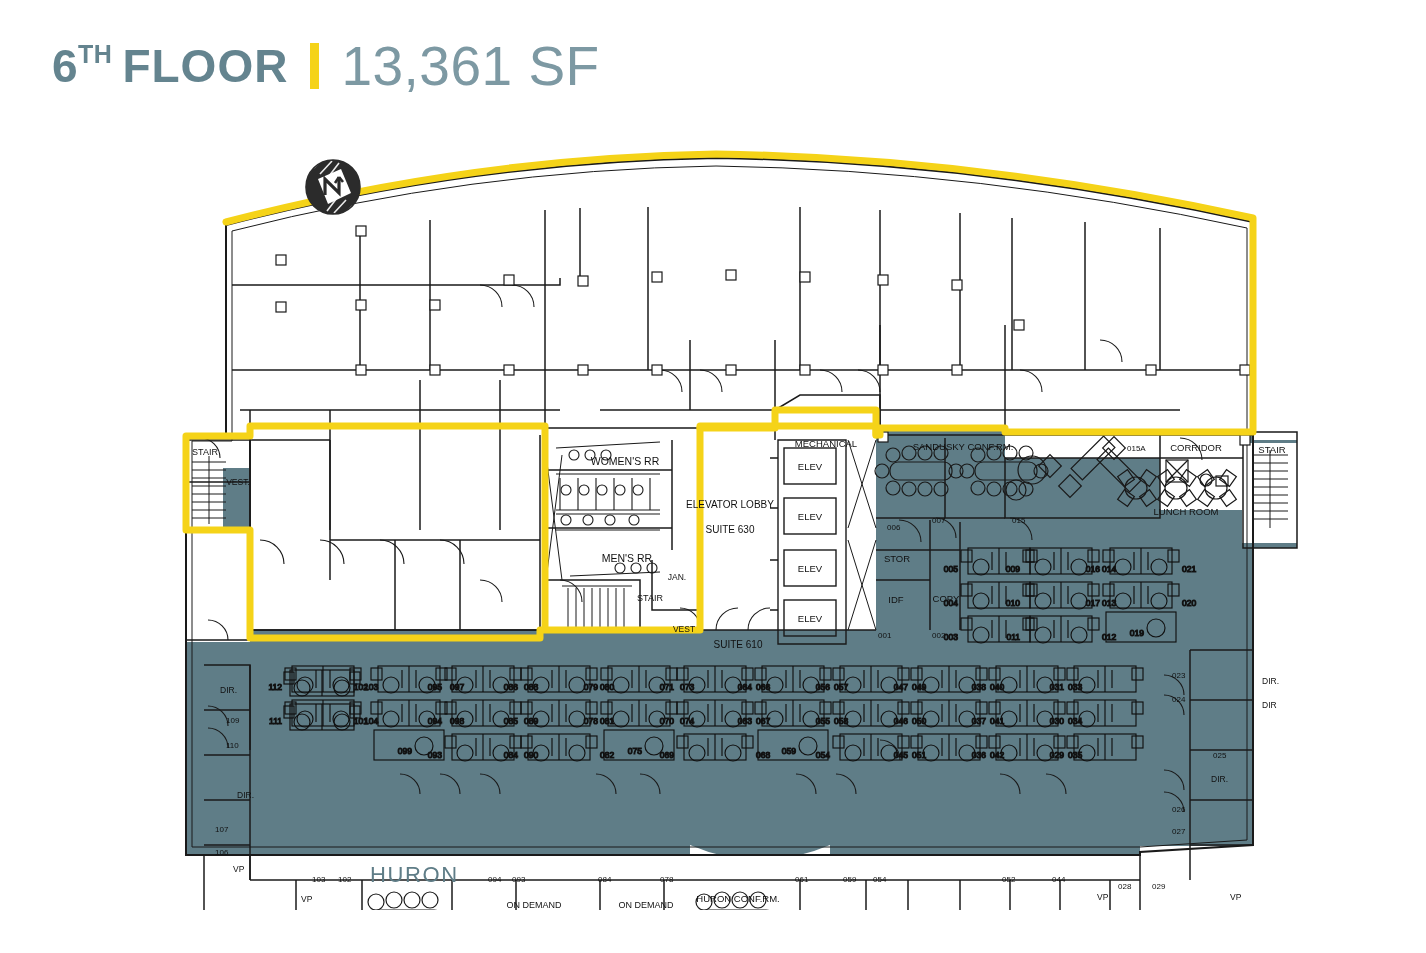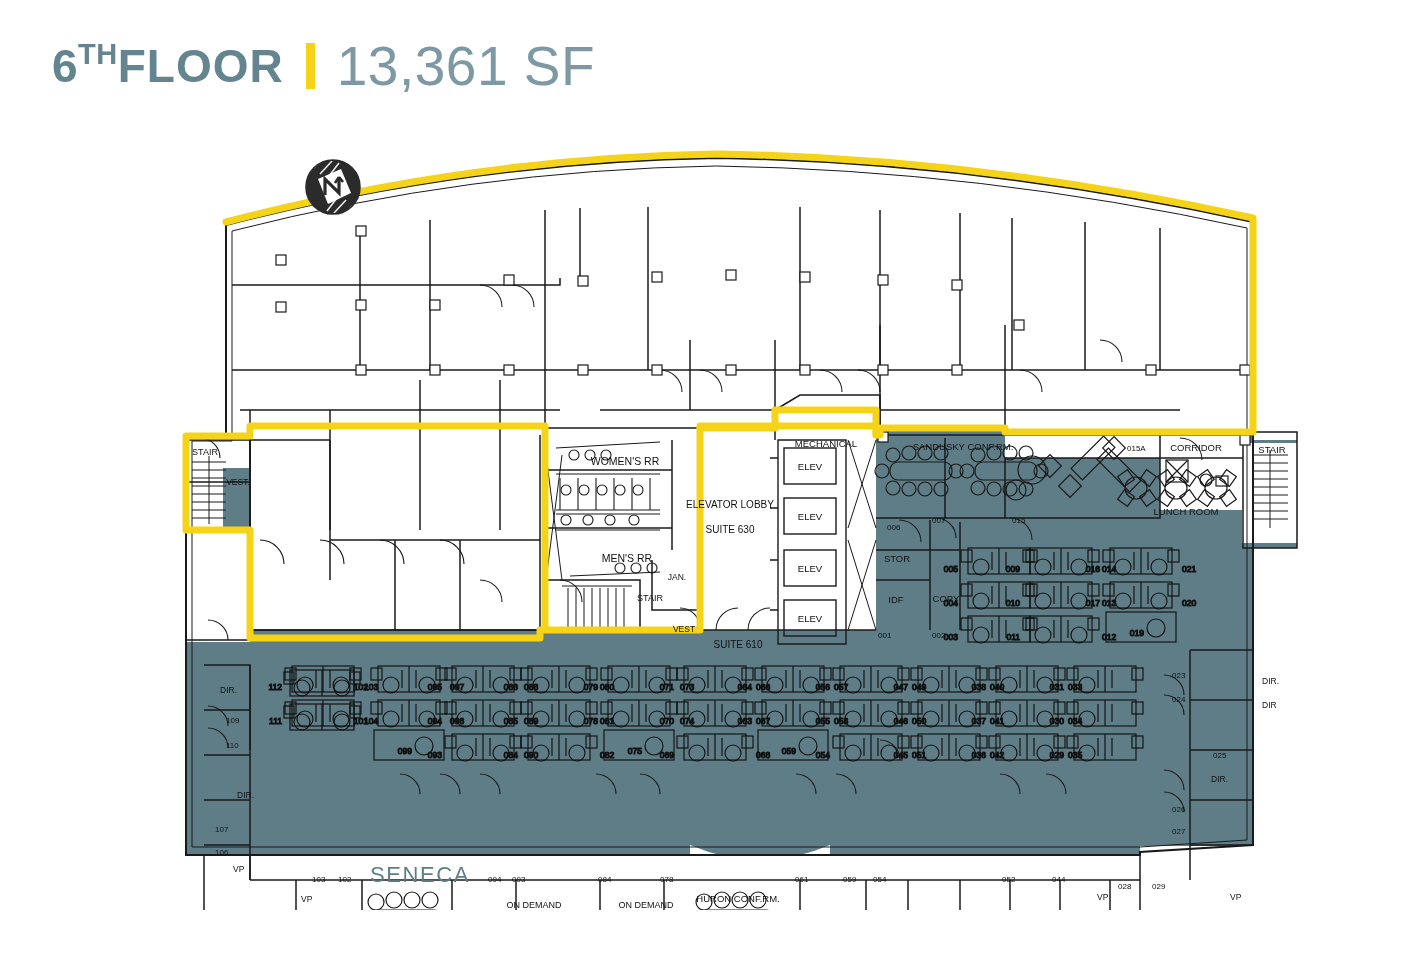--- a/index.html
+++ b/index.html
@@ -1,22 +1,22 @@
 <!DOCTYPE html>
 <html><head>
 <meta charset="utf-8">
 <style>
   html,body{margin:0;padding:0;background:#ffffff;}
   body{width:1426px;height:953px;font-family:"Liberation Sans",sans-serif;overflow:hidden;position:relative;}
 
   
   #title-bar{position:absolute;left:52px;top:38px;display:flex;align-items:center;height:56px;}
   #floor-num{font-size:46px;font-weight:bold;color:#64848f;letter-spacing:.5px;line-height:1;}
-  #floor-sup{font-size:29px;font-weight:bold;color:#64848f;vertical-align:super;position:relative;top:-12px;letter-spacing:.5px;}
-  #floor-word{font-size:46px;font-weight:bold;color:#64848f;letter-spacing:1px;line-height:1;}
+  #floor-sup{font-size:25px;font-weight:bold;color:#64848f;vertical-align:super;position:relative;top:-12px;letter-spacing:.5px;}
+  #floor-word{font-size:46px;font-weight:bold;color:#64848f;letter-spacing:1px;margin-left:10px;line-height:1;}
   #title-divider{width:9px;height:46px;background:#f5d318;margin:0 22px;}
   #floor-sf{font-size:55px;color:#7d99a3;letter-spacing:.5px;line-height:1;font-weight:normal;}
 
   
   #plan-stage{position:absolute;left:0;top:110px;width:1426px;height:800px;}
   #plan-svg{position:absolute;left:0;top:0;}
 
   
   #legend-leased{position:absolute;left:370px;top:862px;font-size:22px;letter-spacing:1.6px;color:#5f7d87;font-weight:normal;}
 
@@ -948,13 +948,13 @@
         </g>
         <text x="1100" y="496" font-size="8.5" text-anchor="end" fill="#111" font-family="&quot;Liberation Sans&quot;, sans-serif">017</text>
         <text x="1182" y="496" font-size="8.5" text-anchor="start" fill="#111" font-family="&quot;Liberation Sans&quot;, sans-serif">020</text>
         <rect x="1106" y="502" width="70" height="30"></rect>
         <circle cx="1156" cy="518" r="9"></circle>
         <text x="1144" y="526" font-size="8.5" text-anchor="end" fill="#111" font-family="&quot;Liberation Sans&quot;, sans-serif">019</text>
       </g>
 </svg>
 </div>
 
-<div id="legend-leased">SENECA</div>
+<div id="legend-leased">HURON</div>
 
 </body></html>

